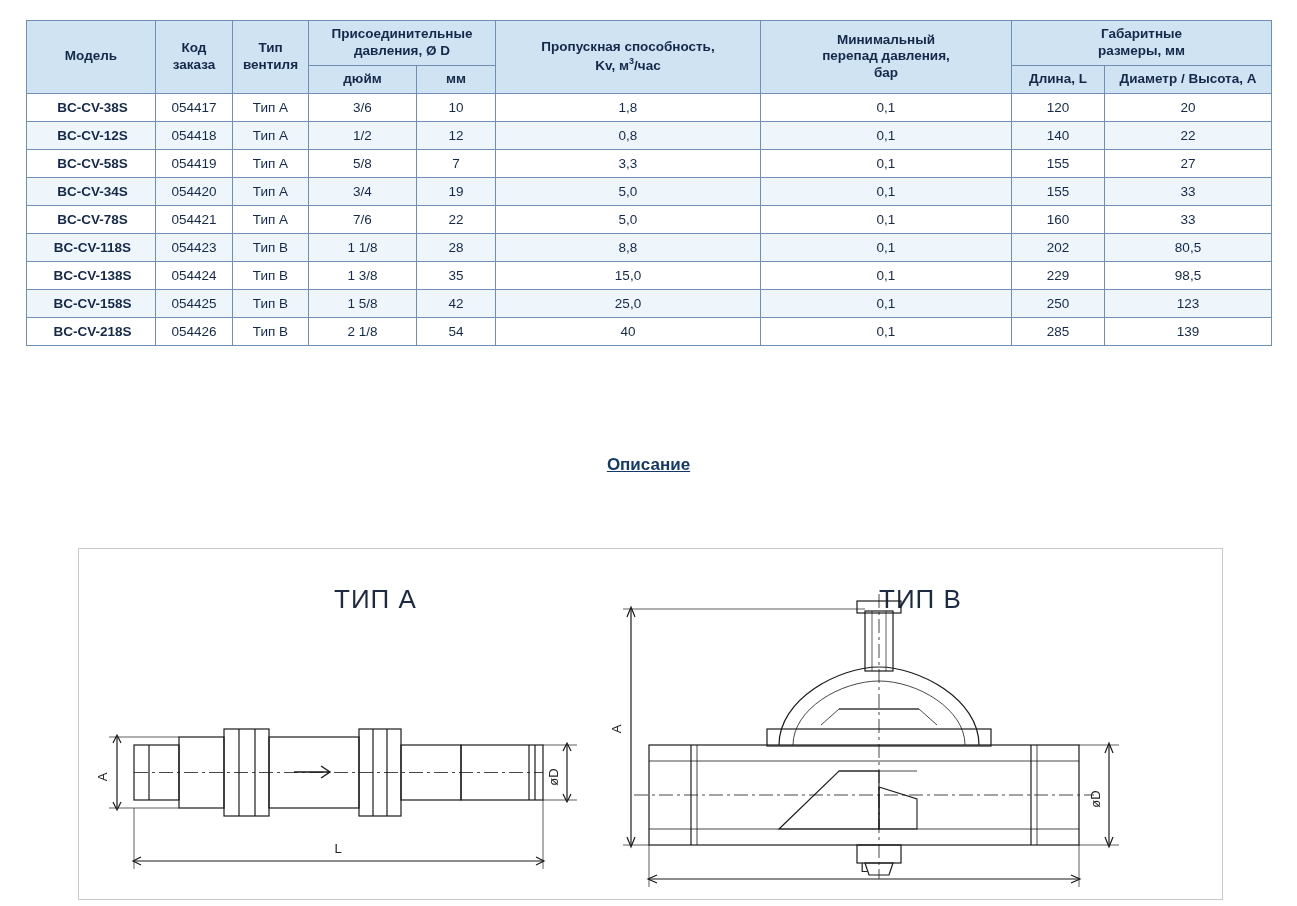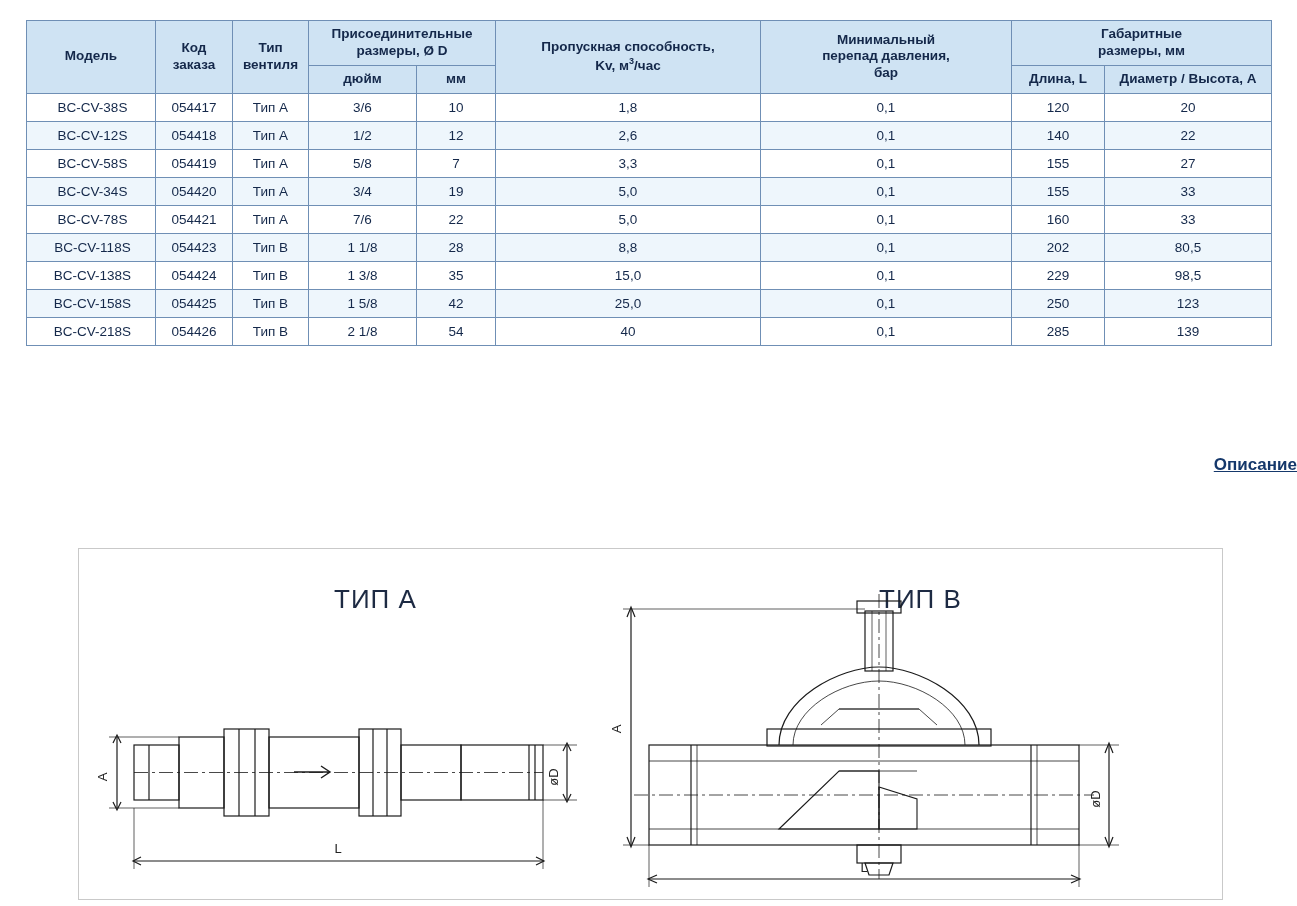--- a/index.html
+++ b/index.html
@@ -44,21 +44,21 @@
   }
   table.spec tbody td {
     height: 25px;
     padding: 1px 3px;
     background: #ffffff;
   }
   table.spec tbody tr:nth-child(even) td {
     background: #eef6fc;
   }
   td.model {
-    font-weight: normal;
+    font-weight: bold;
     text-align: left;
     padding-left: 6px !important;
     color: #15386b;
     font-size: 13px;
   }
   td.small {
     font-size: 12.5px;
   }
   .sup {
     font-size: 9px;
@@ -75,21 +75,21 @@
   col.c-press   { width: 251px; }
   col.c-len     { width: 93px; }
   col.c-diam    { width: 167px; }
 
   
   .desc-heading {
     position: absolute;
     top: 455px;
     left: 0;
     width: 100%;
-    text-align: right;
+    text-align: center;
     font-size: 17px;
     font-weight: bold;
     color: #15386b;
   }
   .desc-heading span {
     text-decoration: underline;
   }
 
   
   .drawing {
@@ -152,21 +152,21 @@
         <th rowspan="2">
           <div>Код</div>
           <div>заказа</div>
         </th>
         <th rowspan="2">
           <div>Тип</div>
           <div>вентиля</div>
         </th>
         <th colspan="2">
           <div>Присоединительные</div>
-          <div>размеры, Ø D</div>
+          <div>давления, Ø D</div>
         </th>
         <th rowspan="2">
           <div>Пропускная способность,</div>
           <div><span>Kv, м</span><span class="sup">3</span><span>/час</span></div>
         </th>
         <th rowspan="2">
           <div>Минимальный</div>
           <div>перепад давления,</div>
           <div>бар</div>
         </th>
@@ -193,21 +193,21 @@
           <td>0,1</td>
           <td>120</td>
           <td>20</td>
         </tr>
         <tr>
           <td class="model">BC-CV-12S</td>
           <td class="small">054418</td>
           <td class="small">Тип A</td>
           <td>1/2</td>
           <td>12</td>
-          <td>2,6</td>
+          <td>0,8</td>
           <td>0,1</td>
           <td>140</td>
           <td>22</td>
         </tr>
         <tr>
           <td class="model">BC-CV-58S</td>
           <td class="small">054419</td>
           <td class="small">Тип A</td>
           <td>5/8</td>
           <td>7</td>

